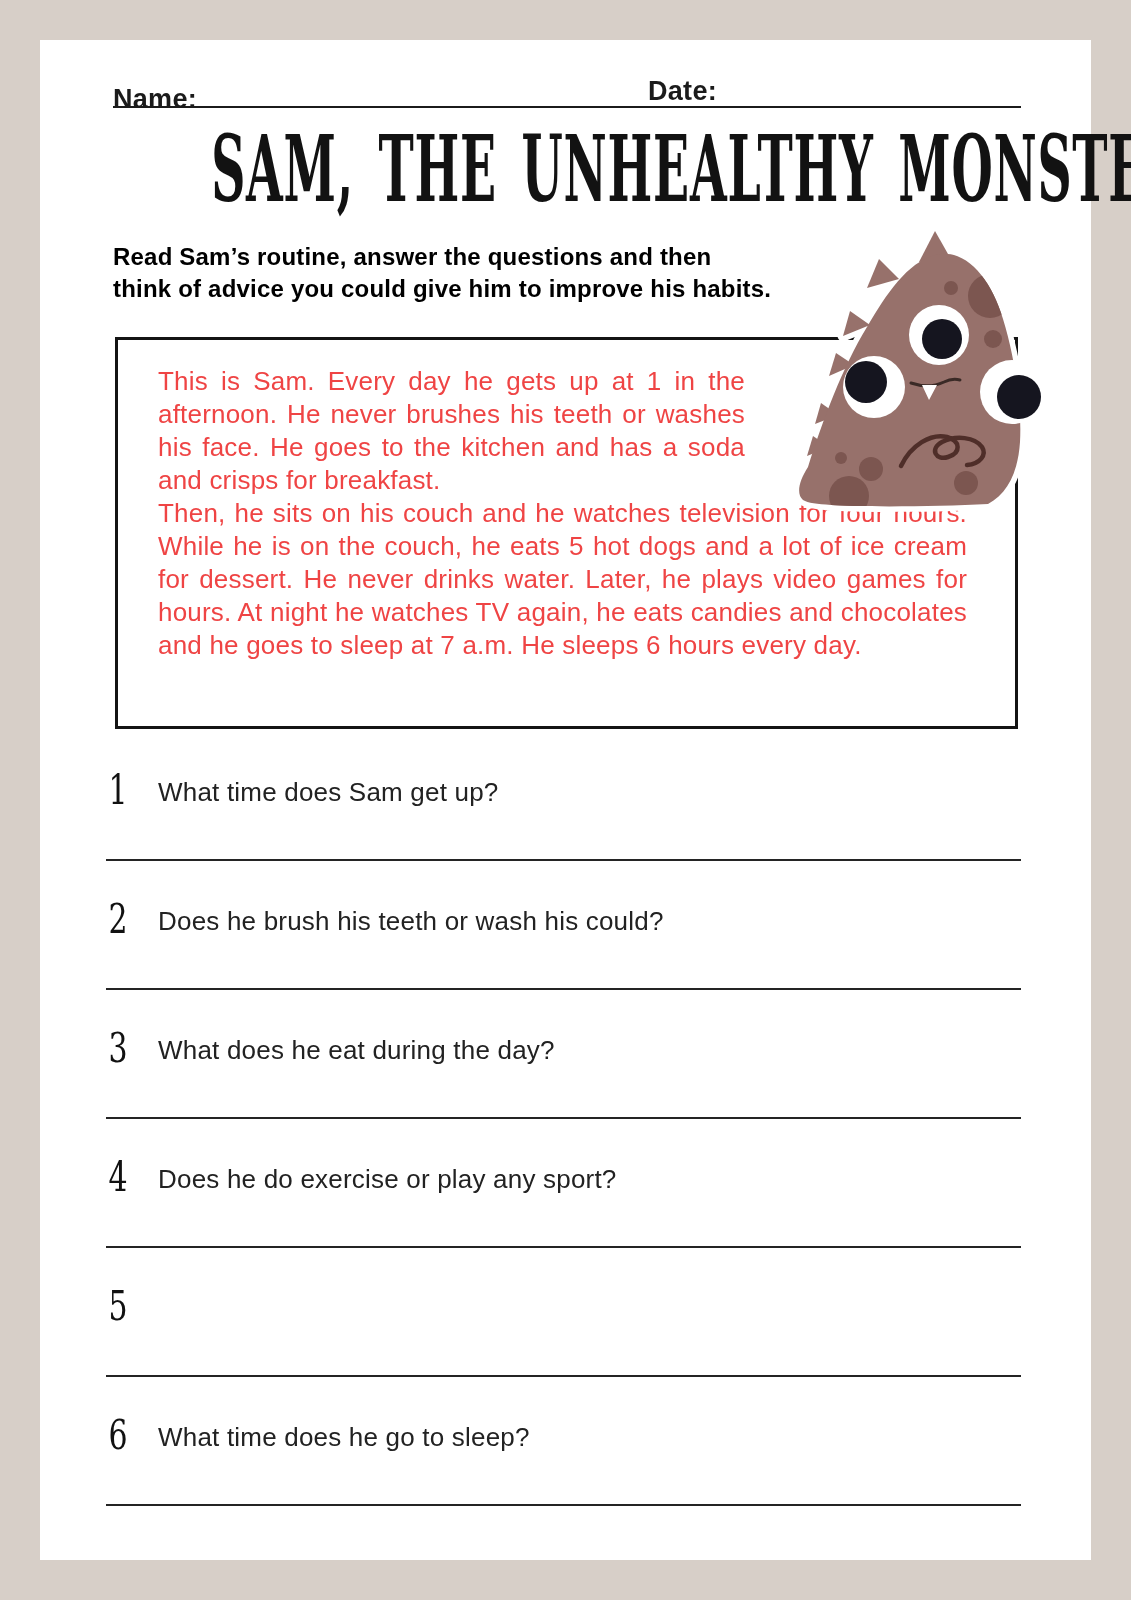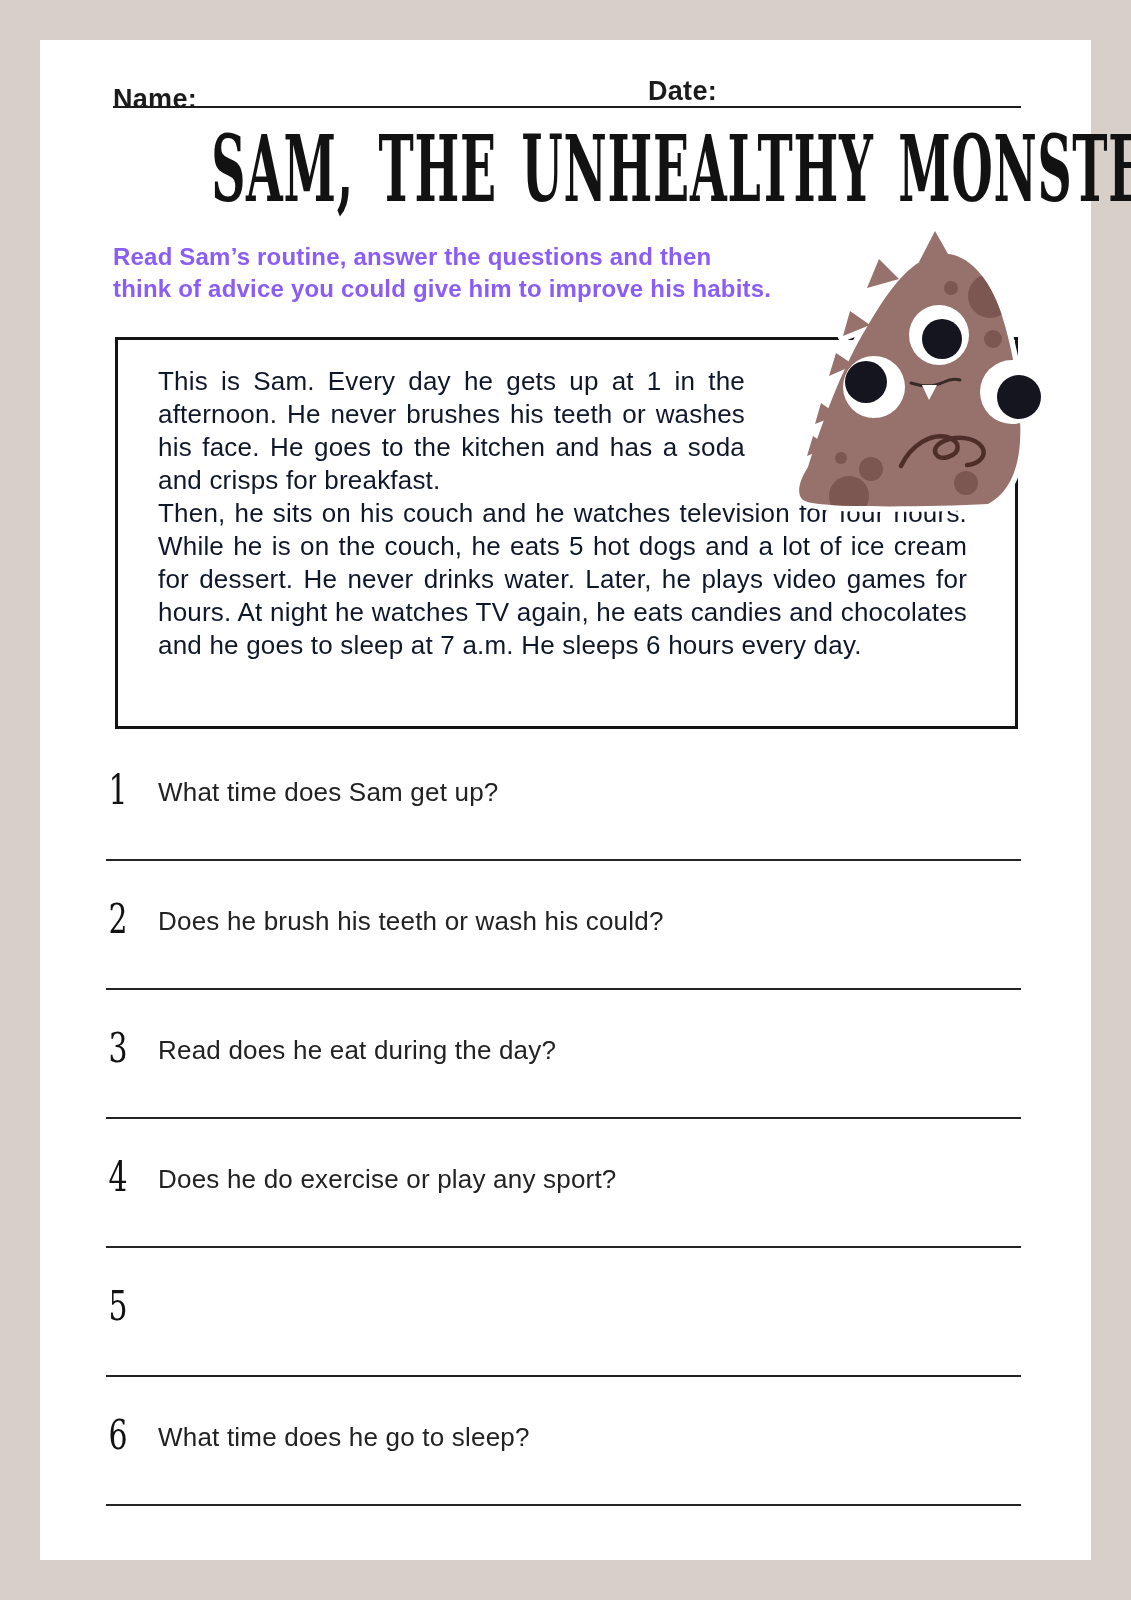--- a/index.html
+++ b/index.html
@@ -56,37 +56,37 @@
   }
 
   
   .instructions {
     position: absolute;
     left: 73px; top: 201px;
     font-size: 24px;
     font-weight: 700;
     line-height: 32px;
     letter-spacing: 0.2px;
-    color: #8b5cf6;
+    color: #000000;
   }
 
   
   .reading-box {
     position: absolute;
     left: 75px; top: 297px;
     width: 903px; height: 392px;
     border: 3px solid #141414;
     padding: 25px 48px 0 40px;
     background: #ffffff;
   }
   .reading-box p {
     font-size: 26px;
     line-height: 33px;
     letter-spacing: 0.2px;
-    color: #0f172a;
+    color: #ef4444;
     text-align: justify;
   }
   .reading-box .p1 { margin-right: 222px; }
   .reading-box .p2 { }
 
   
   .monster {
     position: absolute;
     left: 753px; top: 186px;
     width: 252px; height: 290px;
@@ -218,21 +218,21 @@
       <div class="q-head">
         <span class="q-num">2</span>
         <span class="q-text">Does he brush his teeth or wash his could?</span>
       </div>
       <div class="answer-line"></div>
     </div>
 
     <div class="question">
       <div class="q-head">
         <span class="q-num">3</span>
-        <span class="q-text">Read does he eat during the day?</span>
+        <span class="q-text">What does he eat during the day?</span>
       </div>
       <div class="answer-line"></div>
     </div>
 
     <div class="question">
       <div class="q-head">
         <span class="q-num">4</span>
         <span class="q-text">Does he do exercise or play any sport?</span>
       </div>
       <div class="answer-line"></div>

